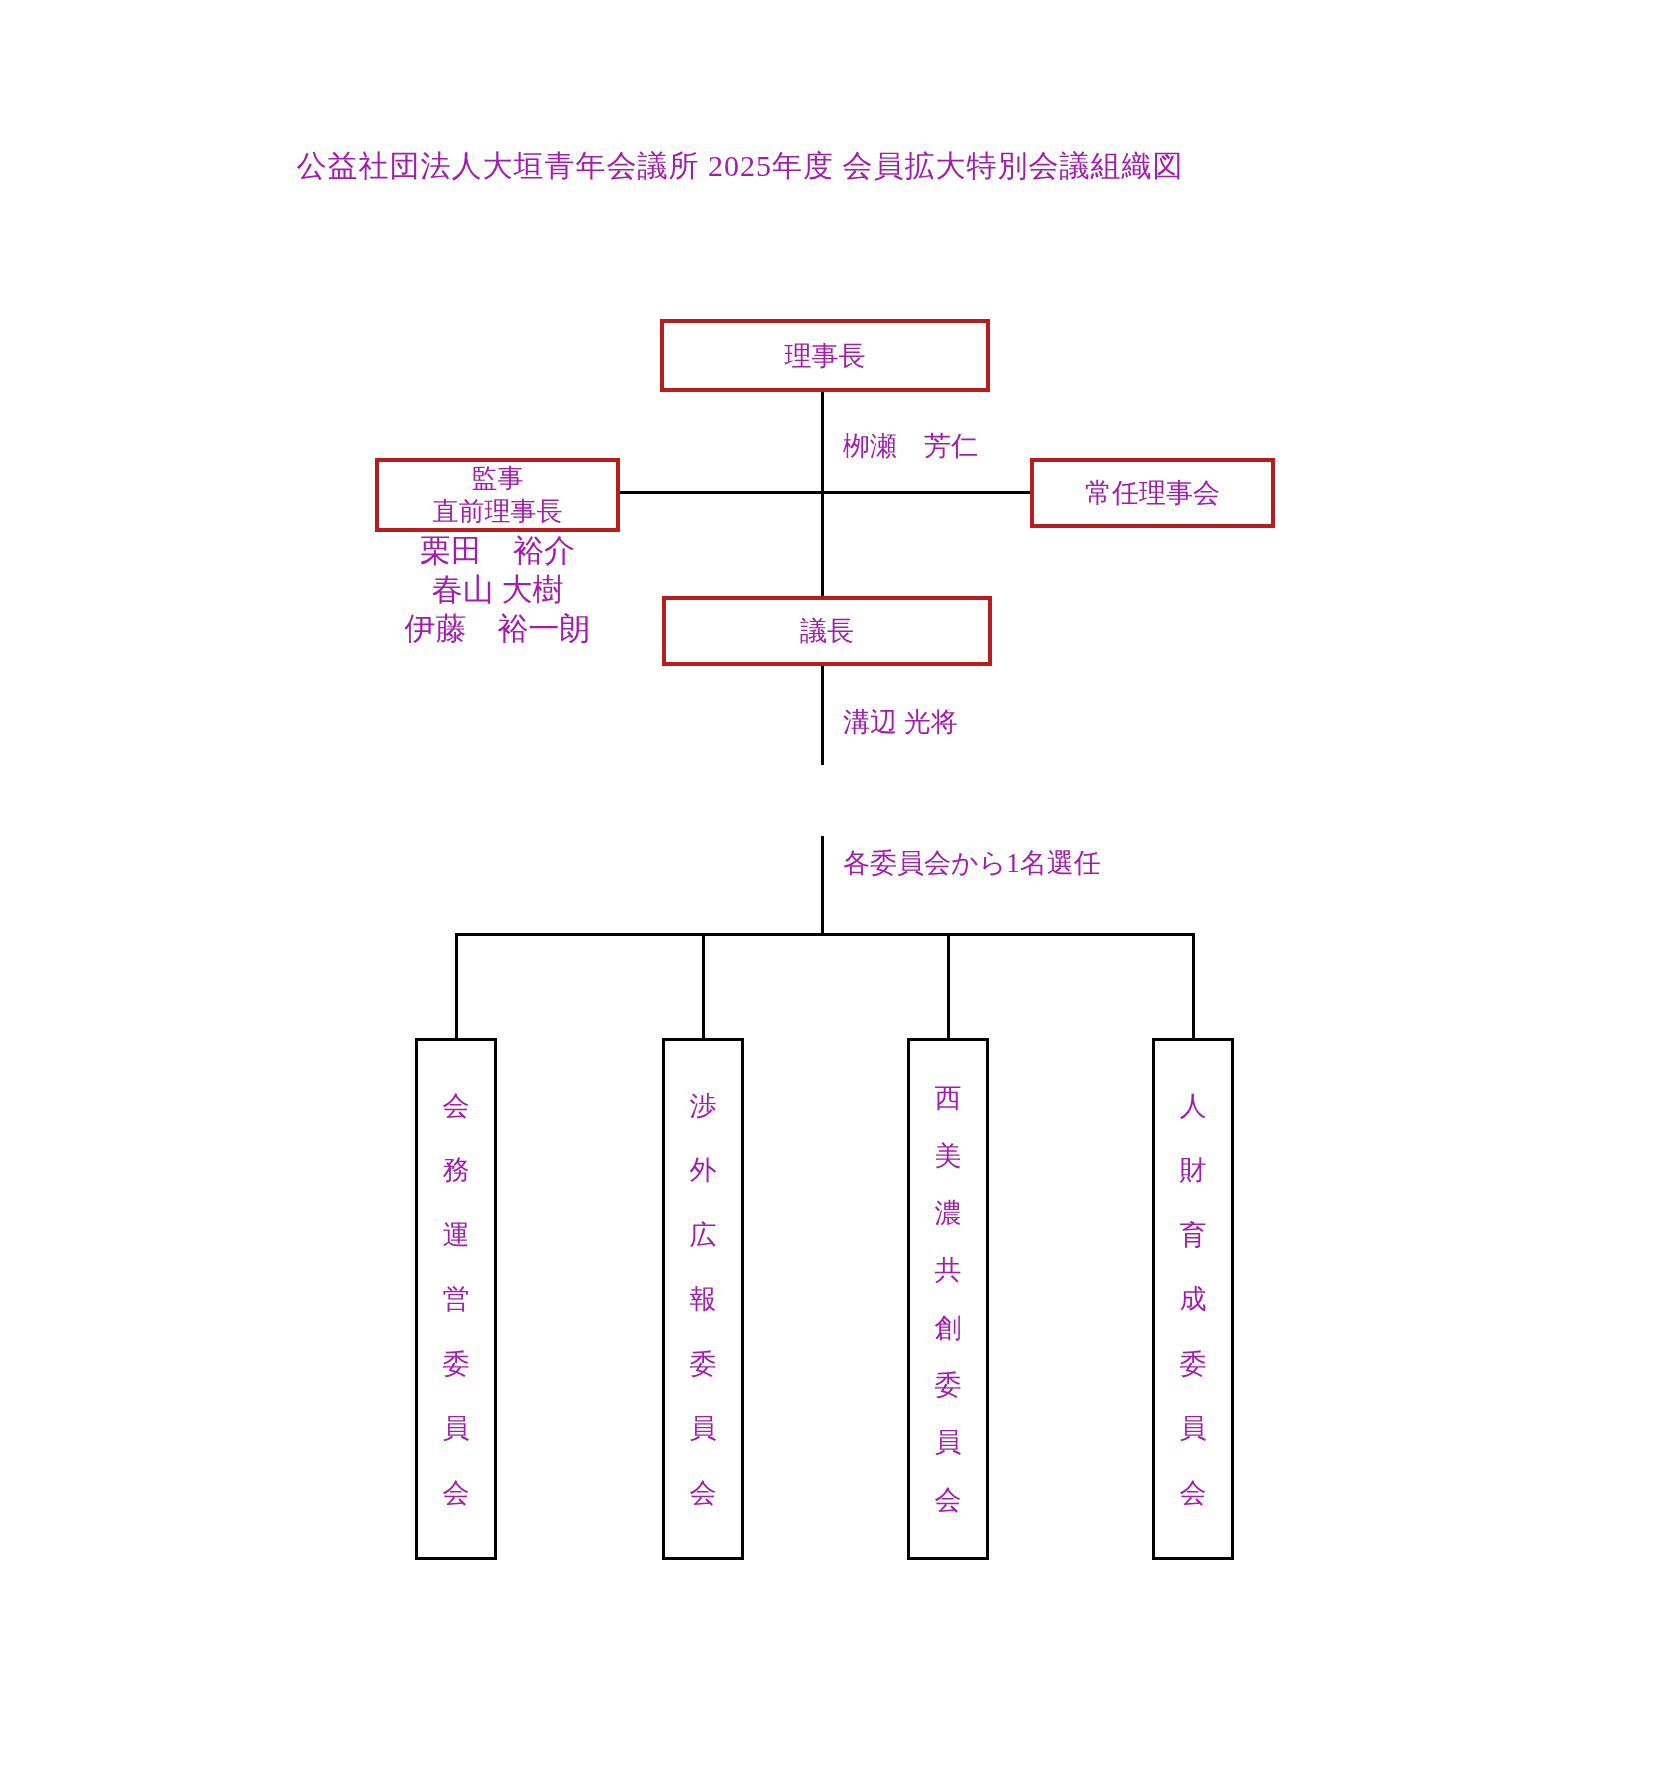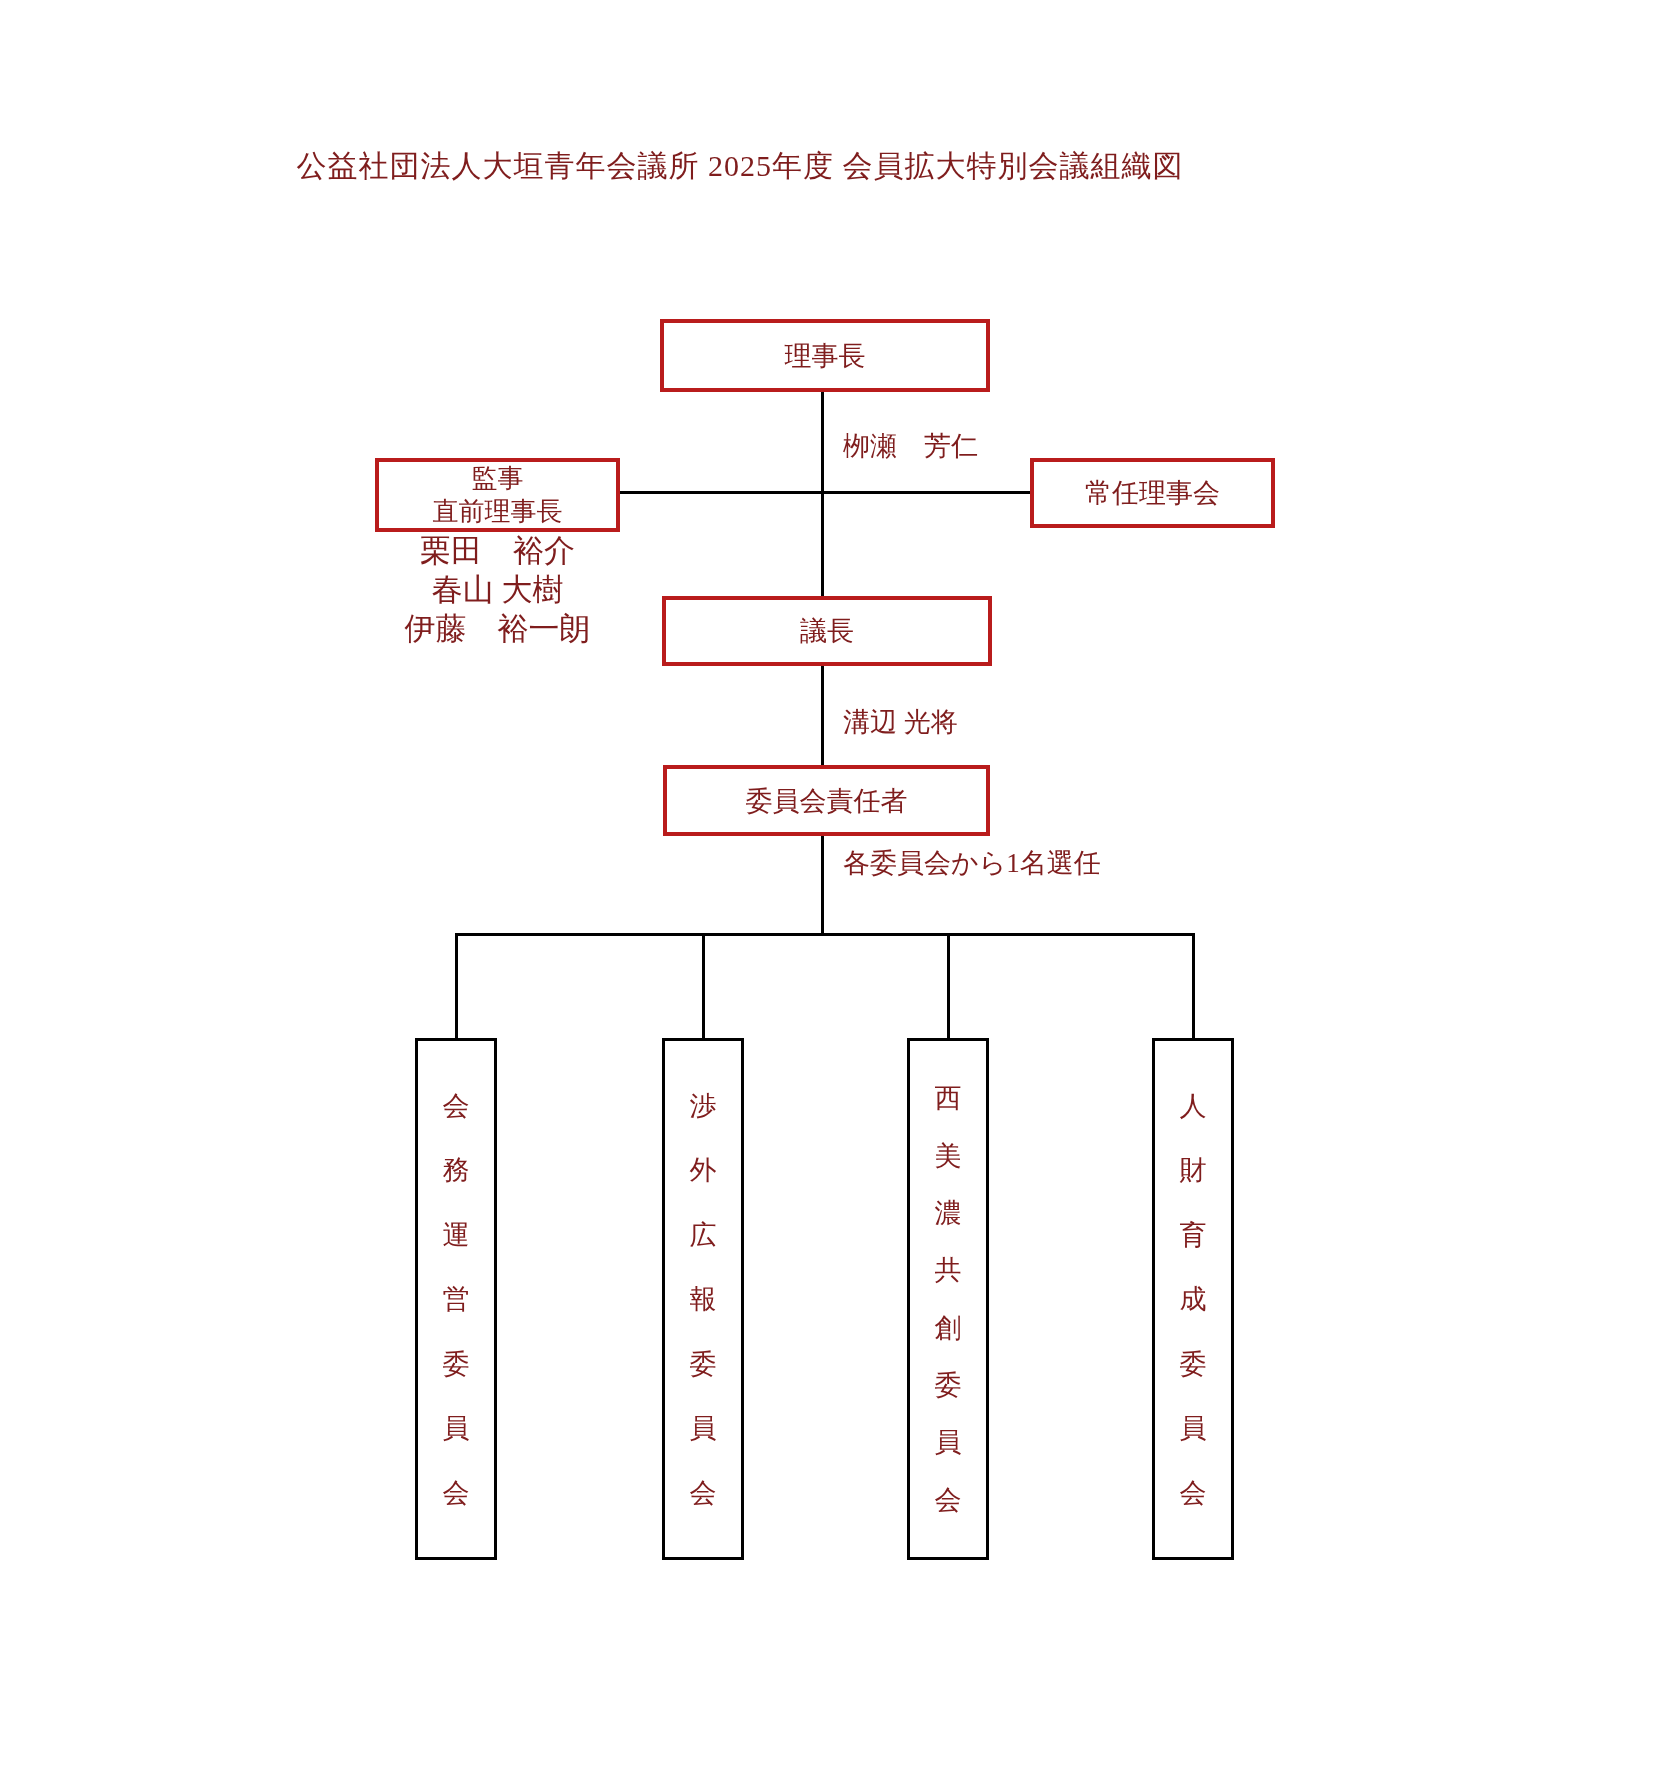--- a/index.html
+++ b/index.html
@@ -1,19 +1,19 @@
 <!DOCTYPE html>
 <html><head>
 <meta charset="utf-8">
 <style>
   html, body { margin: 0; padding: 0; }
   body { background: #ffffff; font-family: "Liberation Serif", "DejaVu Serif", serif; }
   .page {
     position: relative; width: 1654px; height: 1766px;
-    background: #ffffff; color: #7f1d1d; overflow: hidden;
+    background: #ffffff; color: #a21caf; overflow: hidden;
   }
   .title {
     position: absolute; left: 0; top: 146px; width: 1480px;
     text-align: center; font-size: 30px; letter-spacing: 1px; white-space: nowrap;
   }
   .box {
     position: absolute; border: 4px solid #b91c1c; background: #ffffff;
     box-sizing: border-box; display: flex; align-items: center; justify-content: center;
     font-size: 27px; text-align: center;
   }
@@ -67,23 +67,20 @@
 
   <div class="box" style="left:1030px; top:458px; width:245px; height:70px;">
     <span>常任理事会</span>
   </div>
 
   <div class="box" style="left:662px; top:596px; width:330px; height:70px;">
     <span>議長</span>
   </div>
   <div class="name" style="left:843px; top:704px;">溝辺 光将</div>
 
-  <div class="box" style="left:663px; top:765px; width:327px; height:71px;">
-    <span>委員会責任者</span>
-  </div>
   <div class="name" style="left:843px; top:845px;">各委員会から1名選任</div>
 
   <div class="vbox" style="left:415px;">
       <span>会</span>
       <span>務</span>
       <span>運</span>
       <span>営</span>
       <span>委</span>
       <span>員</span>
       <span>会</span>

